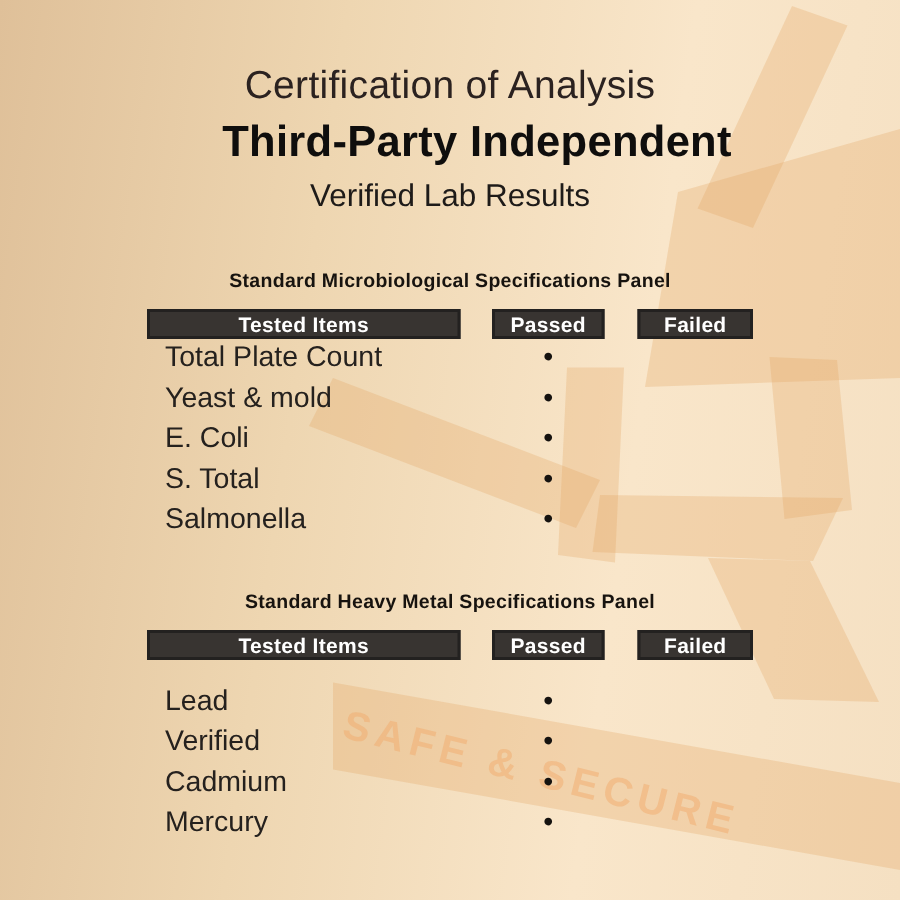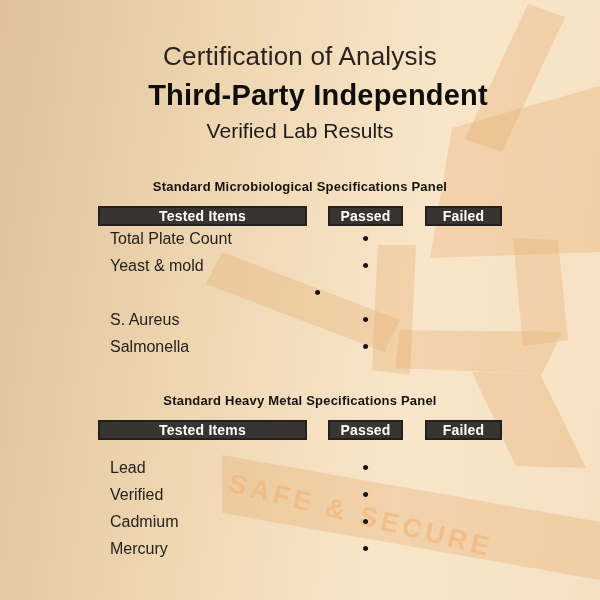--- a/index.html
+++ b/index.html
@@ -27,21 +27,21 @@
   .grid5{display:grid;grid-template-columns:209px 21px 75px 22px 77px;}
   .hdr{height:14px;}
   .hbox{
     background:#383431;border:2px solid #232120;box-sizing:border-box;color:#ffffff;
     font-size:14px;font-weight:bold;display:flex;align-items:center;justify-content:center;
     letter-spacing:.2px;
   }
   .rows{margin-top:5px;}
   .rows2{margin-top:20px;}
   .row{height:27px;align-items:center;}
-  .item{padding-left:12px;font-size:16px;color:#25211e;}
+  .item{padding-left:12px;font-size:19px;color:#25211e;}
   .mark{text-align:center;font-size:19px;line-height:27px;color:#15120f;}
 </style>
 </head>
 <body>
 
 <div class="canvas">
 
   <svg class="wm-svg" viewBox="0 0 600 600" aria-hidden="true">
     <g fill="rgba(226,160,95,0.28)">
 
@@ -86,27 +86,28 @@
         <div class="mark"></div>
       </div>
       <div class="grid5 row">
         <div class="item">Yeast &amp; mold</div>
           <div></div>
         <div class="mark">•</div>
           <div></div>
         <div class="mark"></div>
       </div>
       <div class="grid5 row">
+        <div class="item">E. Coli</div>
           <div></div>
         <div class="mark">•</div>
           <div></div>
         <div class="mark"></div>
       </div>
       <div class="grid5 row">
-        <div class="item">S. Aureus</div>
+        <div class="item">S. Total</div>
           <div></div>
         <div class="mark">•</div>
           <div></div>
         <div class="mark"></div>
       </div>
       <div class="grid5 row">
         <div class="item">Salmonella</div>
           <div></div>
         <div class="mark">•</div>
           <div></div>

